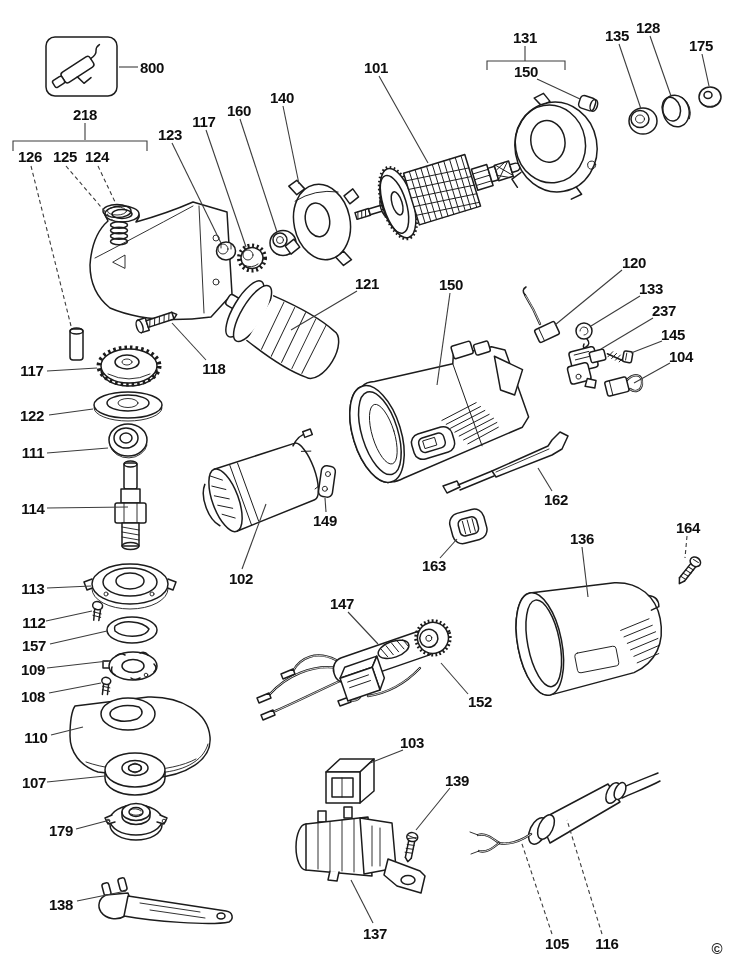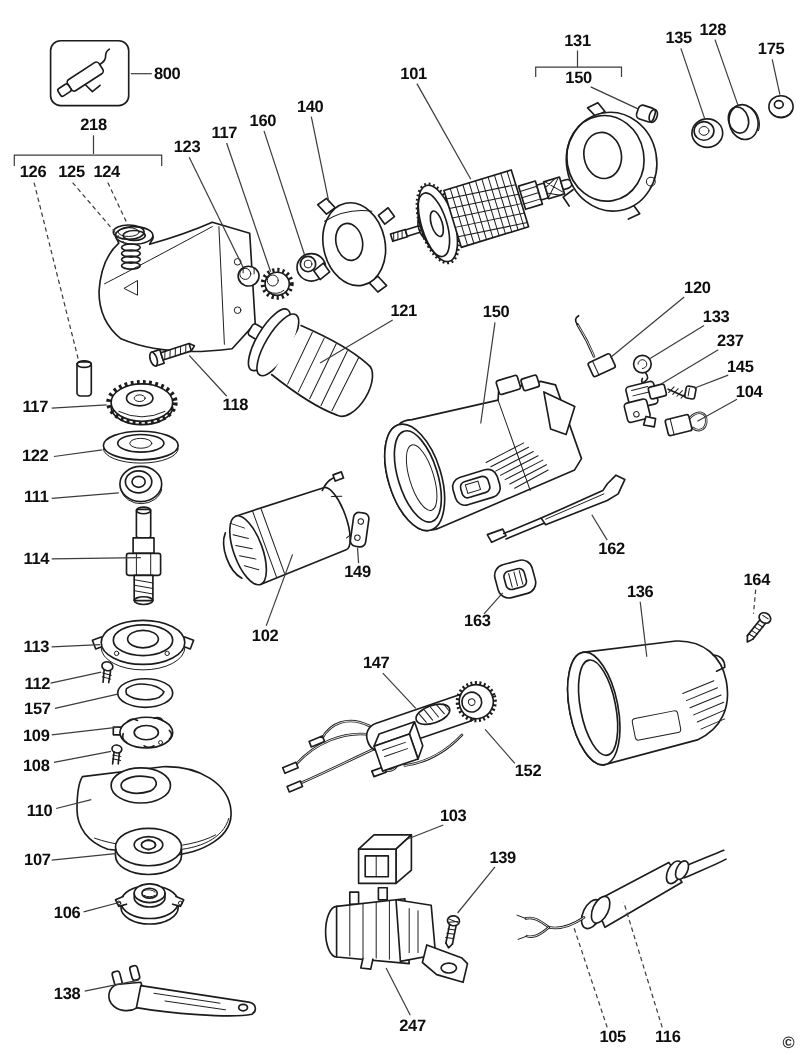--- a/index.html
+++ b/index.html
@@ -522,29 +522,29 @@
   <span class="lbl" style="left:32px;top:415px">122</span>
   <span class="lbl" style="left:33px;top:452px">111</span>
   <span class="lbl" style="left:33px;top:508px">114</span>
   <span class="lbl" style="left:33px;top:588px">113</span>
   <span class="lbl" style="left:34px;top:622px">112</span>
   <span class="lbl" style="left:34px;top:645px">157</span>
   <span class="lbl" style="left:33px;top:669px">109</span>
   <span class="lbl" style="left:33px;top:696px">108</span>
   <span class="lbl" style="left:36px;top:737px">110</span>
   <span class="lbl" style="left:34px;top:782px">107</span>
-  <span class="lbl" style="left:61px;top:830px">106</span>
+  <span class="lbl" style="left:61px;top:830px">179</span>
   <span class="lbl" style="left:61px;top:904px">138</span>
   <span class="lbl" style="left:241px;top:578px">102</span>
   <span class="lbl" style="left:325px;top:520px">149</span>
   <span class="lbl" style="left:556px;top:499px">162</span>
   <span class="lbl" style="left:434px;top:565px">163</span>
   <span class="lbl" style="left:582px;top:538px">136</span>
   <span class="lbl" style="left:688px;top:527px">164</span>
   <span class="lbl" style="left:342px;top:603px">147</span>
   <span class="lbl" style="left:480px;top:701px">152</span>
   <span class="lbl" style="left:412px;top:742px">103</span>
   <span class="lbl" style="left:457px;top:780px">139</span>
-  <span class="lbl" style="left:375px;top:933px">247</span>
+  <span class="lbl" style="left:375px;top:933px">137</span>
   <span class="lbl" style="left:557px;top:943px">105</span>
   <span class="lbl" style="left:607px;top:943px">116</span>
   <span class="cp" style="left:717px;top:948px">©</span>
 </div>
 
 </body></html>

